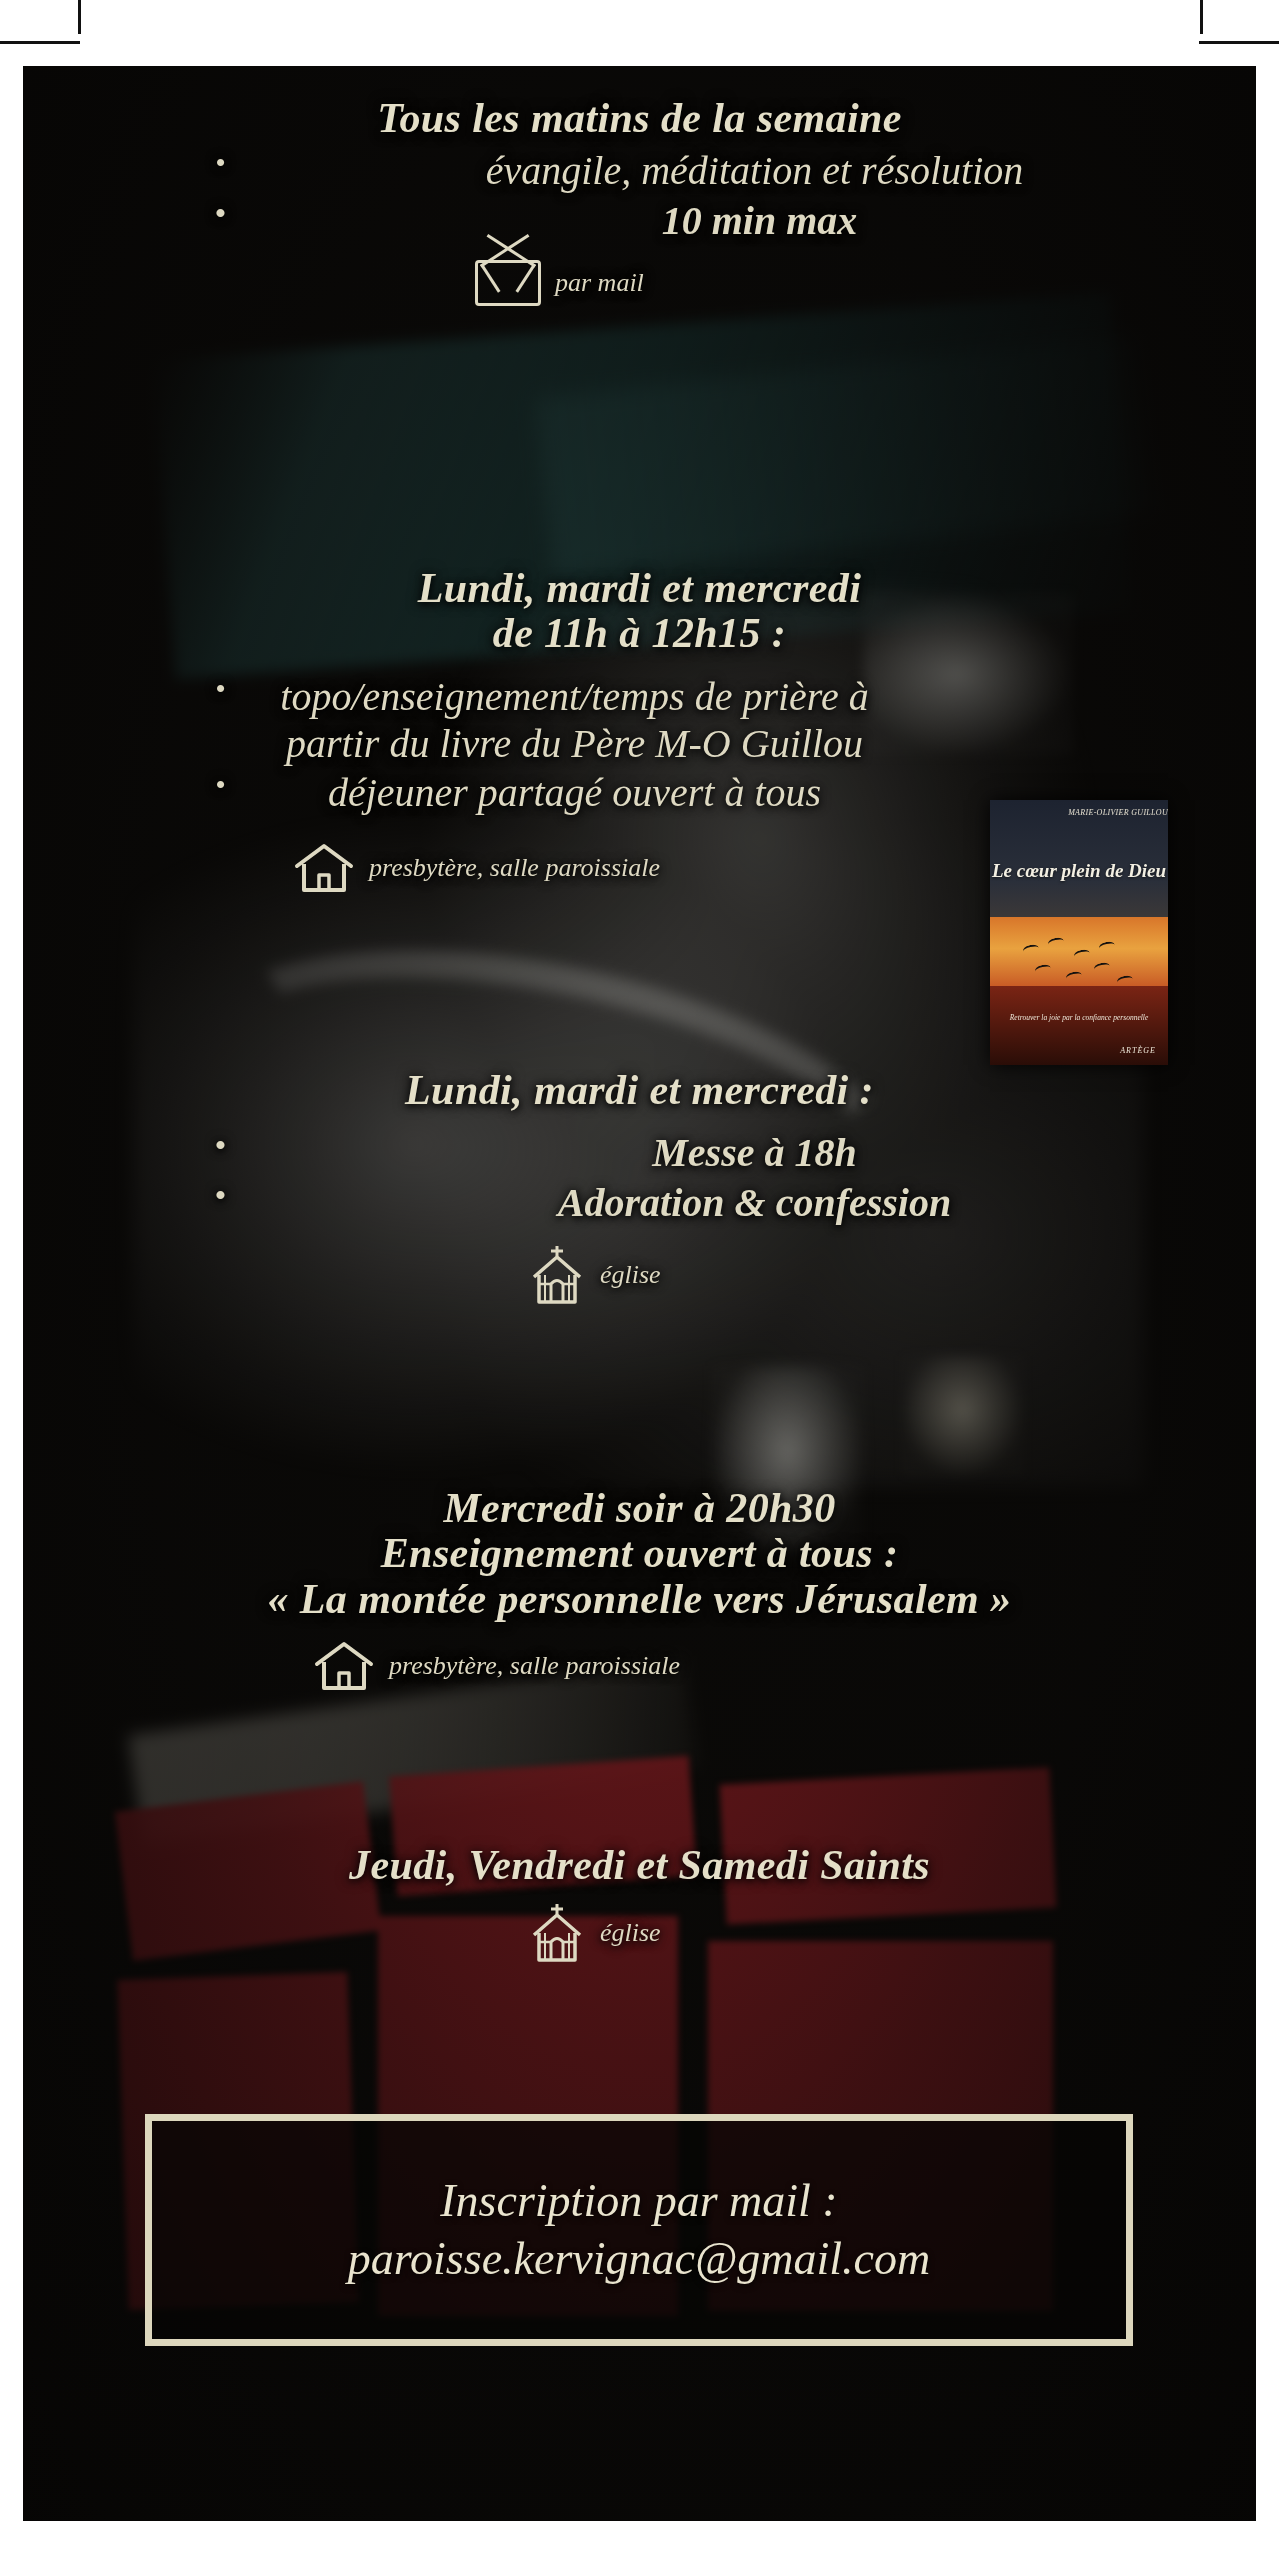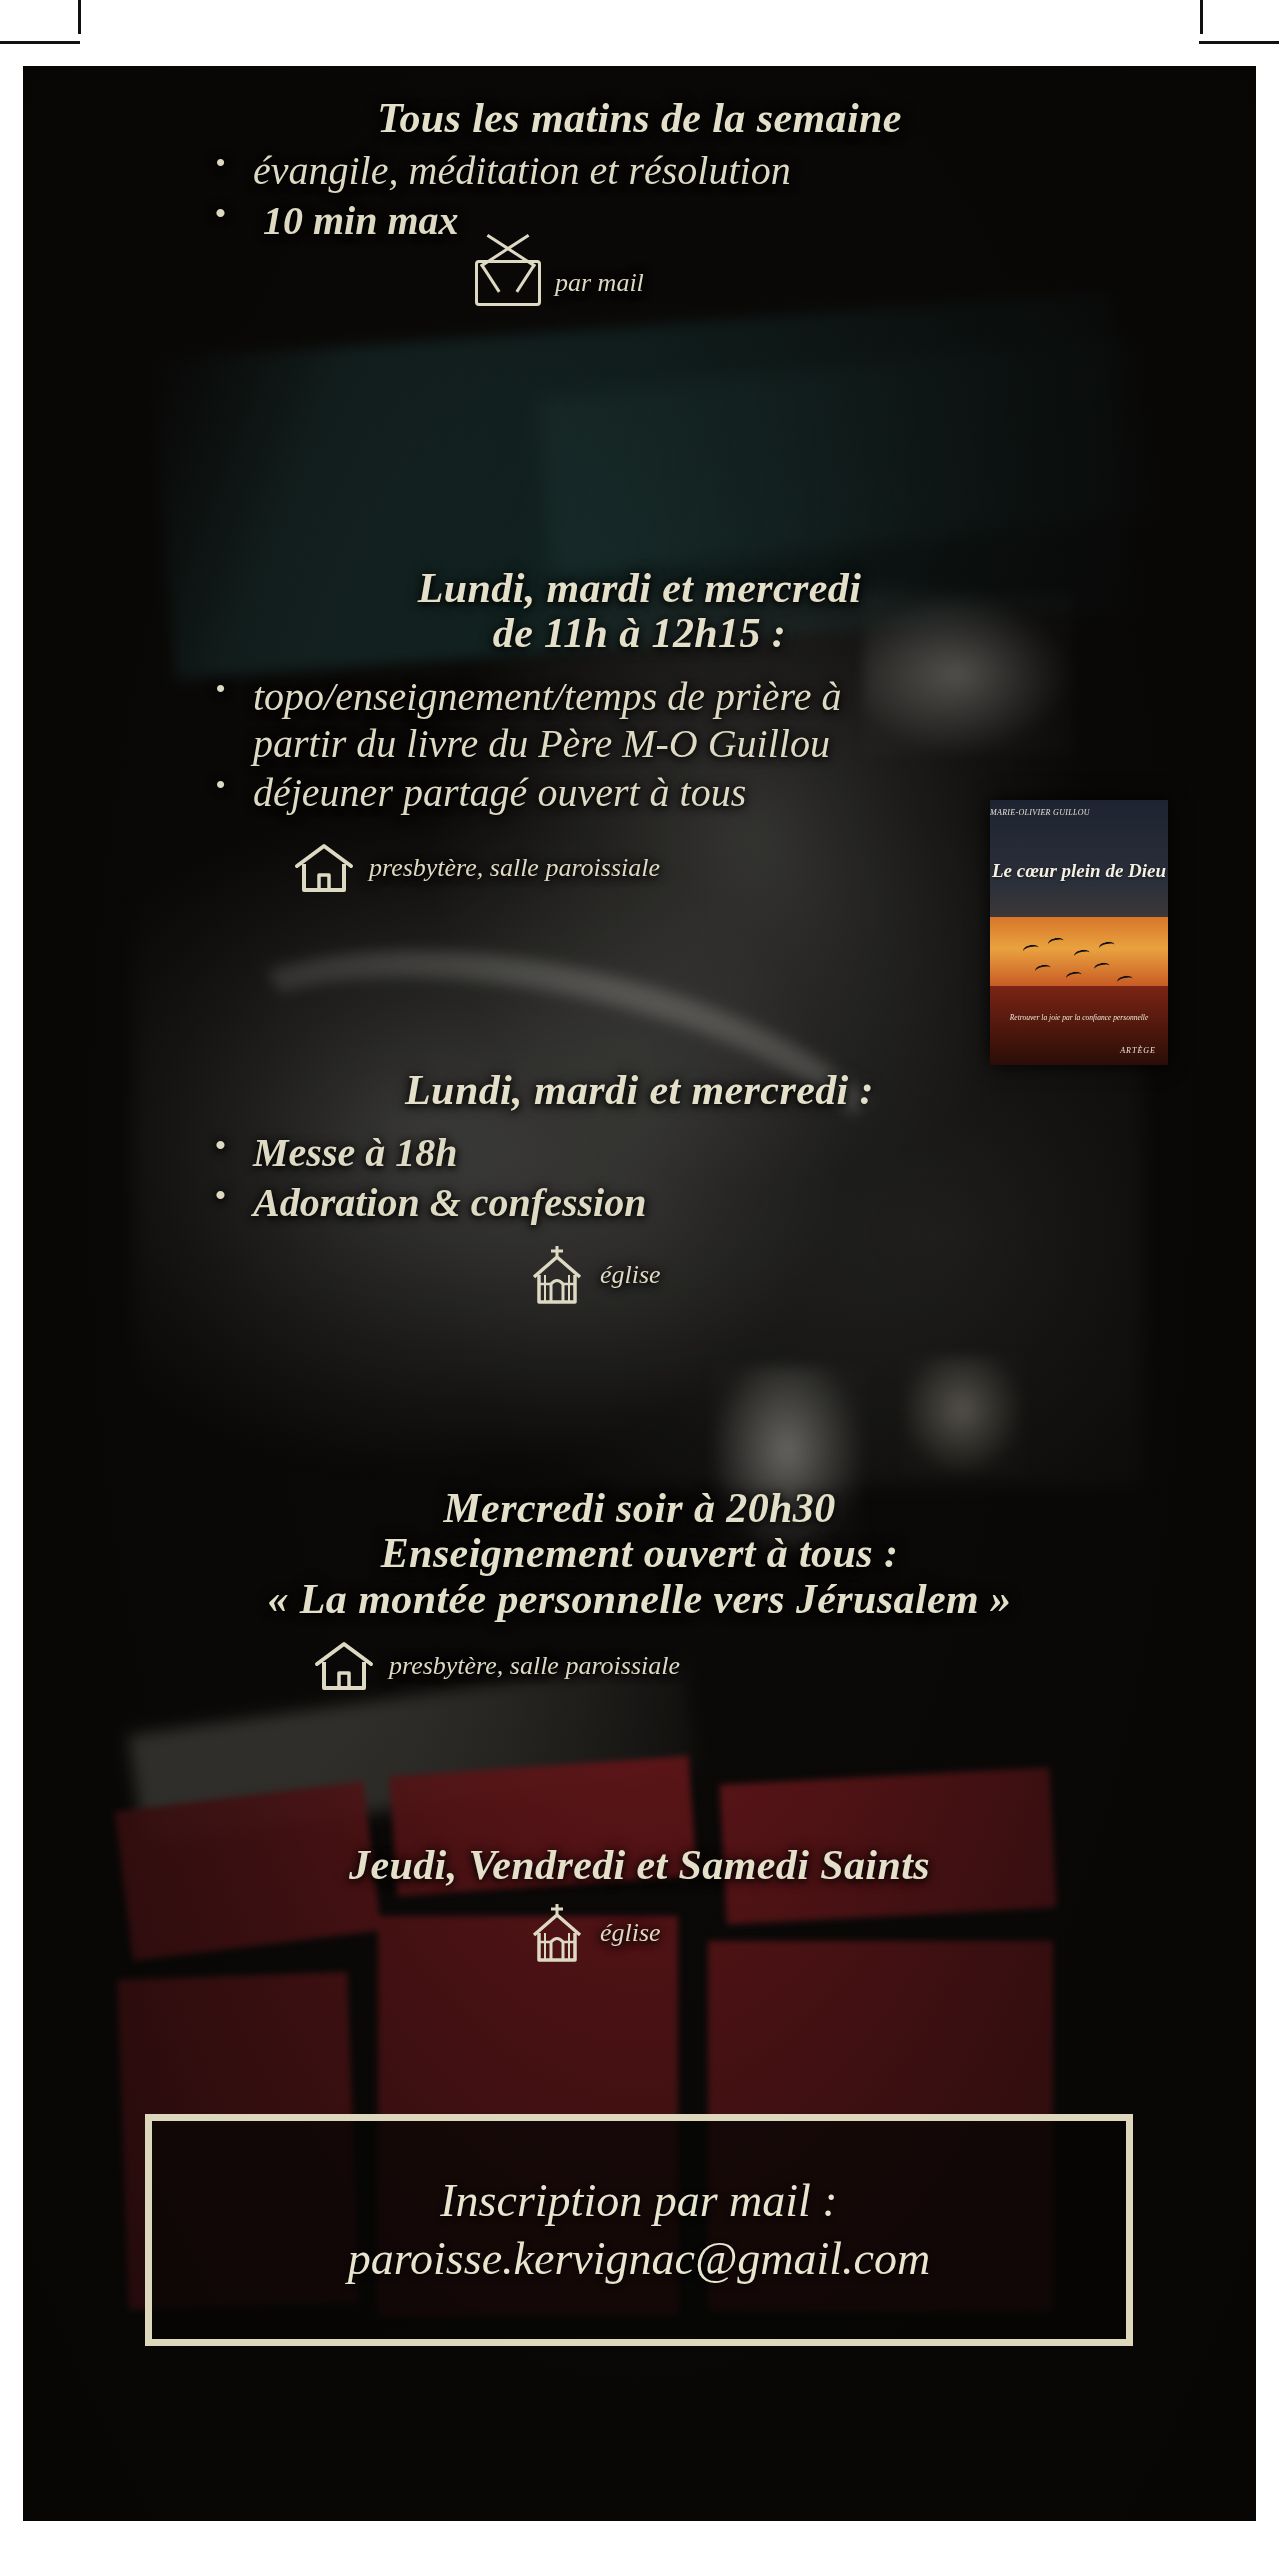--- a/index.html
+++ b/index.html
@@ -143,20 +143,21 @@
     padding: 0 0 0 188px;
   }
   .bullets li {
     position: relative;
     color: #ded9c2;
     font-size: 40px;
     line-height: 1.18;
     padding-left: 42px;
     margin-bottom: 2px;
     text-shadow: 0 2px 7px rgba(0,0,0,0.95), 0 0 12px rgba(0,0,0,0.8);
+    text-align: center;
   }
   .bullets li::before {
     content: "\2022";
     position: absolute;
     left: 4px;
     top: -2px;
     font-size: 30px;
     color: #ded9c2;
   }
   .bullets.bold li { font-weight: bold; }
@@ -199,21 +200,21 @@
   .book .birds {
     position: absolute; left: 14%; top: 52%; width: 72%; height: 28%;
   }
   .book .birds b {
     position: absolute; display: block; width: 16px; height: 7px;
     border-top: 2px solid #15120f; border-radius: 50% 50% 0 0;
     transform: rotate(-12deg);
   }
   .book .author {
     position: absolute; top: 8px; left: 0; width: 100%;
-    text-align: left; font-size: 8px; color: #e7e2d2;
+    text-align: right; font-size: 8px; color: #e7e2d2;
     letter-spacing: 0.3px;
   }
   .book .title {
     position: absolute; top: 60px; left: 0; width: 100%;
     text-align: center; font-size: 19px; line-height: 1.12;
     color: #f3efe2; font-weight: bold;
     text-shadow: 0 1px 3px rgba(0,0,0,0.6);
   }
   .book .sub {
     position: absolute; bottom: 42px; left: 0; width: 100%;

